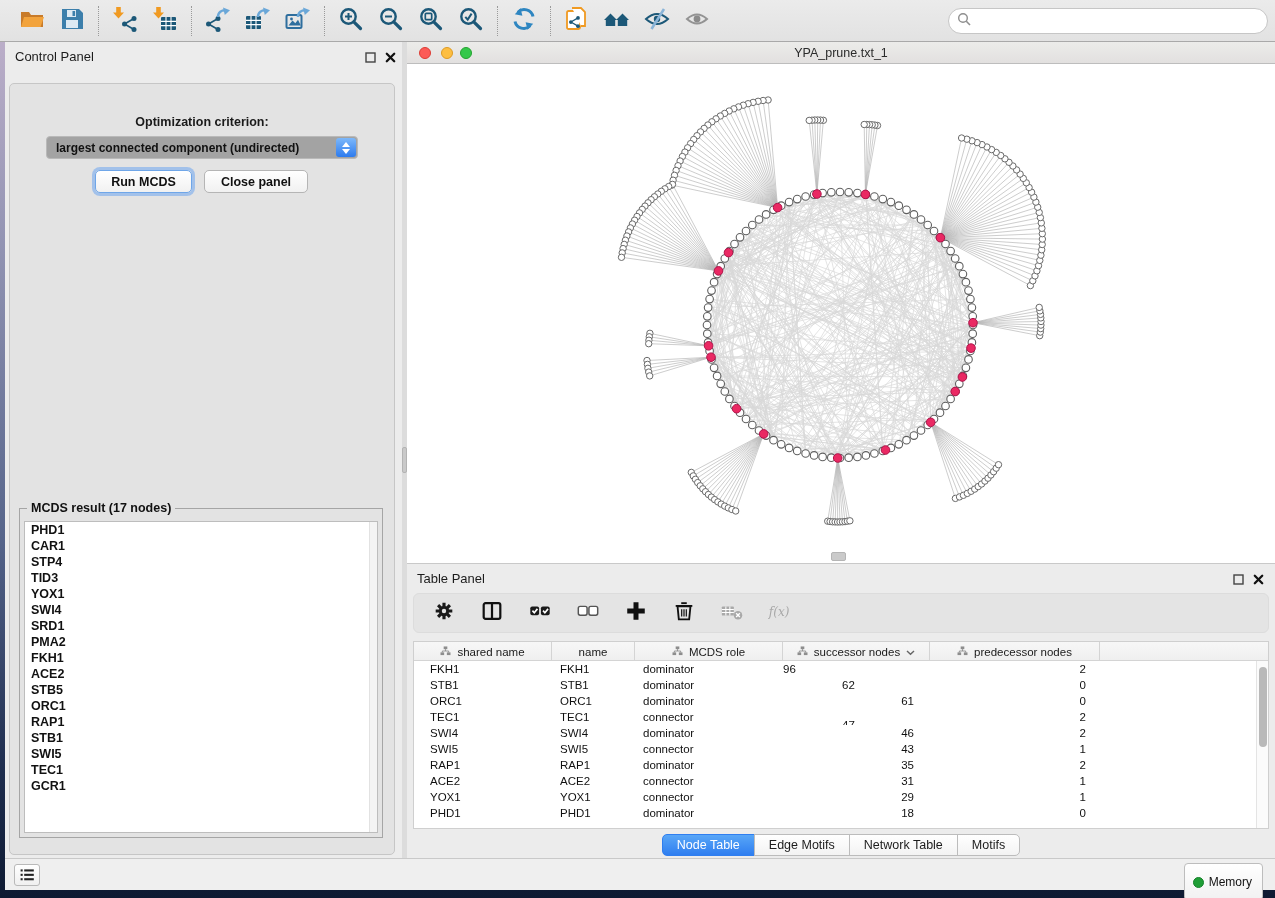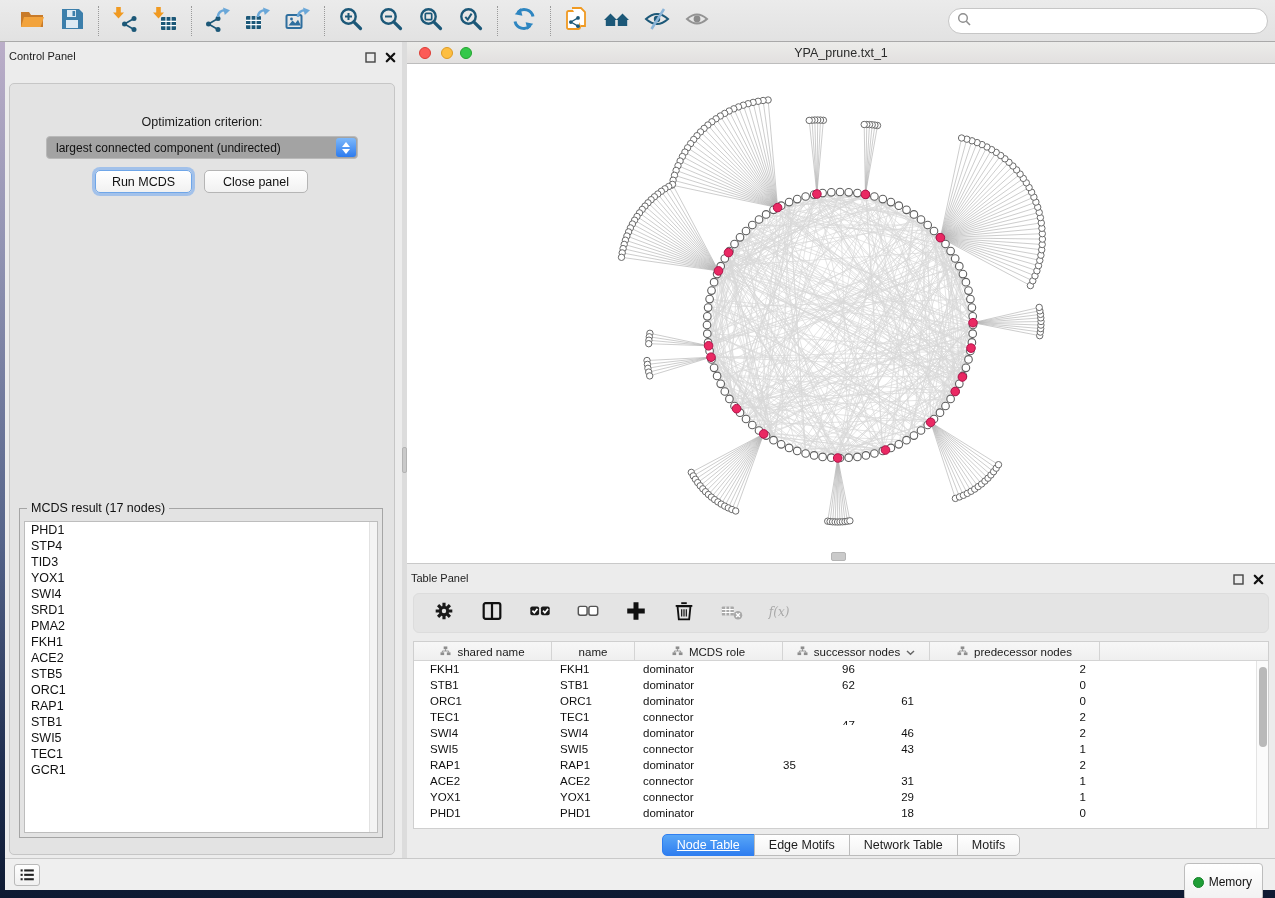--- a/index.html
+++ b/index.html
@@ -19,31 +19,31 @@
     background:#fff; border:1px solid #c6c6c6; border-radius:13px; display:flex; align-items:center; padding-left:8px; }
   .search-wrap svg { width:14px; height:14px; }
   .search-wrap input { border:none; outline:none; background:transparent; flex:1; height:20px; font-size:12px; padding-left:5px; }
 
   
   .main { position:absolute; left:5px; right:0; top:42px; bottom:8px; background:#ececec; }
 
   
   .control-panel { position:absolute; left:0; top:0; width:397px; bottom:32px; background:#ececec; }
   .panel-head { position:absolute; left:0; right:0; top:0; height:28px; display:flex; align-items:center; }
-  .panel-title { font-size:11px; color:#1c1c1c; padding-left:4px;text-align:center; }
+  .panel-title { font-size:13px; color:#1c1c1c; padding-left:10px;text-align:center; }
   .ph-btn { position:absolute; top:8px; width:14px; height:14px; display:flex; align-items:center; justify-content:center; }
   .ph-btn svg { width:11px; height:11px; }
   .cp-tabs { position:absolute; left:74px; top:31px; height:21px; display:flex; z-index:3; }
   .cp-tab { height:21px; border:1px solid #b0b0b0; background:linear-gradient(#ffffff,#f3f3f3);
     font-size:12.5px; color:#1c1c1c; display:flex; align-items:center; justify-content:center; margin-left:-1px; }
   .cp-tab:first-child { border-radius:5px 0 0 5px; margin-left:0; }
   .cp-tab:last-child { border-radius:0 5px 5px 0; }
   .cp-tab.active { background:linear-gradient(#5ba4f8,#2e7df0); color:#fff; border-color:#2e7df0; }
   .cp-inner { position:absolute; left:4px; right:7px; top:41px; bottom:3px;
-    background:#e3e3e3; border:1px solid #c6c6c6; border-radius:5px; }
+    background:#e3e3e3; border:1px solid #c6c6c6; border-radius:5px;font-weight:bold; }
   .opt-label { position:absolute; left:0; right:0; top:31px; text-align:center; font-size:12.5px; color:#1a1a1a; }
   .opt-select { position:absolute; left:36px; top:52px; width:312px; height:23px; background:#a3a3a3;
     border:1px solid #b9b9b9; border-radius:4px; display:flex; align-items:center; }
   .opt-select .val { font-size:12px; color:#111; padding-left:9px; flex:1; white-space:nowrap; overflow:hidden; }
   .opt-stepper { width:20px; height:19px; margin:1px 1px 1px 0; border-radius:3px;
     background:linear-gradient(#7db8fa,#2d7bee); display:flex; flex-direction:column; align-items:center; justify-content:center; gap:2px; }
   .opt-stepper i { width:0; height:0; border-left:4px solid transparent; border-right:4px solid transparent; }
   .opt-stepper i.up { border-bottom:5px solid #fff; }
   .opt-stepper i.dn { border-top:5px solid #fff; }
   .cp-btn { position:absolute; top:86px; height:23px; background:linear-gradient(#ffffff,#f1f1f1);
@@ -86,21 +86,21 @@
   .tp-hcell svg.chev { width:9px; height:6px; }
   .tp-row { display:flex; height:16px; }
   .tp-cell { font-size:11.5px; color:#111; line-height:16px; white-space:nowrap; overflow:hidden; }
   .tp-scroll { position:absolute; right:0; top:19px; bottom:0; width:12px; background:#fbfbfb; border-left:1px solid #e4e4e4; }
   .tp-thumb { position:absolute; left:2px; top:6px; width:8px; height:80px; background:#b9b9b9; border-radius:4px; }
   .tp-tabs { position:absolute; left:0; right:0; top:270px; height:22px; display:flex; justify-content:center; }
   .tp-tab { height:22px; border:1px solid #bcbcbc; background:linear-gradient(#ffffff,#f3f3f3);
     font-size:12.5px; color:#1c1c1c; display:flex; align-items:center; justify-content:center; margin-left:-1px; padding:0 14px; }
   .tp-tab:first-child { border-radius:5px 0 0 5px; margin-left:0; }
   .tp-tab:last-child { border-radius:0 5px 5px 0; }
-  .tp-tab.active { background:linear-gradient(#58a6f7,#2f7ef0); color:#fff; border-color:#2f7ef0;text-decoration:underline; }
+  .tp-tab.active { background:linear-gradient(#58a6f7,#2f7ef0); color:#fff; border-color:#2f7ef0; }
 
   
   .status-bar { position:absolute; left:0; right:0; bottom:0; height:32px; background:#efefef; border-top:1px solid #c9c9c9; }
   .sb-left-btn { position:absolute; left:9px; top:5px; width:26px; height:22px; background:linear-gradient(#fff,#f0f0f0);
     border:1px solid #b9b9b9; border-radius:3px; display:flex; align-items:center; justify-content:center; }
   .sb-left-btn svg { width:18px; height:16px; }
   .memory-btn { position:absolute; right:12px; top:4px; height:38px; padding:0 10px 0 8px;
     background:linear-gradient(#fff,#f1f1f1); border:1px solid #bdbdbd; border-radius:4px;
     display:flex; align-items:center; gap:5px; font-size:12px; color:#111; }
   .memory-dot { width:11px; height:11px; border-radius:50%; background:#1f9e36; border:1px solid #15822a; }
@@ -301,20 +301,21 @@
             <i class="up"></i>
             <i class="dn"></i>
           </span>
       </div>
       <div class="cp-btn run">Run MCDS</div>
       <div class="cp-btn closep">Close panel</div>
       <div class="mcds-field">
         <span class="mcds-legend">MCDS result (17 nodes)</span>
         <div class="mcds-list" id="mcds-list">
           <div class="mcds-item">PHD1</div>
+            <div class="mcds-item">CAR1</div>
             <div class="mcds-item">STP4</div>
             <div class="mcds-item">TID3</div>
             <div class="mcds-item">YOX1</div>
             <div class="mcds-item">SWI4</div>
             <div class="mcds-item">SRD1</div>
             <div class="mcds-item">PMA2</div>
             <div class="mcds-item">FKH1</div>
             <div class="mcds-item">ACE2</div>
             <div class="mcds-item">STB5</div>
             <div class="mcds-item">ORC1</div>
@@ -1353,21 +1354,21 @@
                   <path d="M6 3.5v2M2.5 7V5.5h7V7" stroke="#8d8d8d" fill="none"></path>
                 </svg></span>
               <span>predecessor nodes</span>
             </div>
           </div>
         <div id="tp-rows">
             <div class="tp-row">
               <div class="tp-cell" style="width: 138px; text-align: left; padding-left: 16px;">FKH1</div>
               <div class="tp-cell" style="width: 83px; text-align: left; padding-left: 8px;">FKH1</div>
               <div class="tp-cell" style="width: 148px; text-align: left; padding-left: 8px;">dominator</div>
-              <div class="tp-cell" style="width: 147px; text-align: center; padding-right: 16px;">96</div>
+              <div class="tp-cell" style="width: 147px; text-align: left; padding-right: 16px;">96</div>
               <div class="tp-cell" style="width: 170px; text-align: right; padding-right: 14px;">2</div>
             </div>
             <div class="tp-row">
               <div class="tp-cell" style="width: 138px; text-align: left; padding-left: 16px;">STB1</div>
               <div class="tp-cell" style="width: 83px; text-align: left; padding-left: 8px;">STB1</div>
               <div class="tp-cell" style="width: 148px; text-align: left; padding-left: 8px;">dominator</div>
               <div class="tp-cell" style="width: 147px; text-align: center; padding-right: 16px;">62</div>
               <div class="tp-cell" style="width: 170px; text-align: right; padding-right: 14px;">0</div>
             </div>
             <div class="tp-row">
@@ -1395,21 +1396,21 @@
               <div class="tp-cell" style="width: 138px; text-align: left; padding-left: 16px;">SWI5</div>
               <div class="tp-cell" style="width: 83px; text-align: left; padding-left: 8px;">SWI5</div>
               <div class="tp-cell" style="width: 148px; text-align: left; padding-left: 8px;">connector</div>
               <div class="tp-cell" style="width: 147px; text-align: right; padding-right: 16px;">43</div>
               <div class="tp-cell" style="width: 170px; text-align: right; padding-right: 14px;">1</div>
             </div>
             <div class="tp-row">
               <div class="tp-cell" style="width: 138px; text-align: left; padding-left: 16px;">RAP1</div>
               <div class="tp-cell" style="width: 83px; text-align: left; padding-left: 8px;">RAP1</div>
               <div class="tp-cell" style="width: 148px; text-align: left; padding-left: 8px;">dominator</div>
-              <div class="tp-cell" style="width: 147px; padding-right: 16px;">35</div>
+              <div class="tp-cell" style="width: 147px; text-align: right; padding-right: 16px;">35</div>
               <div class="tp-cell" style="width: 170px; text-align: right; padding-right: 14px;">2</div>
             </div>
             <div class="tp-row">
               <div class="tp-cell" style="width: 138px; text-align: left; padding-left: 16px;">ACE2</div>
               <div class="tp-cell" style="width: 83px; text-align: left; padding-left: 8px;">ACE2</div>
               <div class="tp-cell" style="width: 148px; text-align: left; padding-left: 8px;">connector</div>
               <div class="tp-cell" style="width: 147px; text-align: right; padding-right: 16px;">31</div>
               <div class="tp-cell" style="width: 170px; text-align: right; padding-right: 14px;">1</div>
             </div>
             <div class="tp-row">

